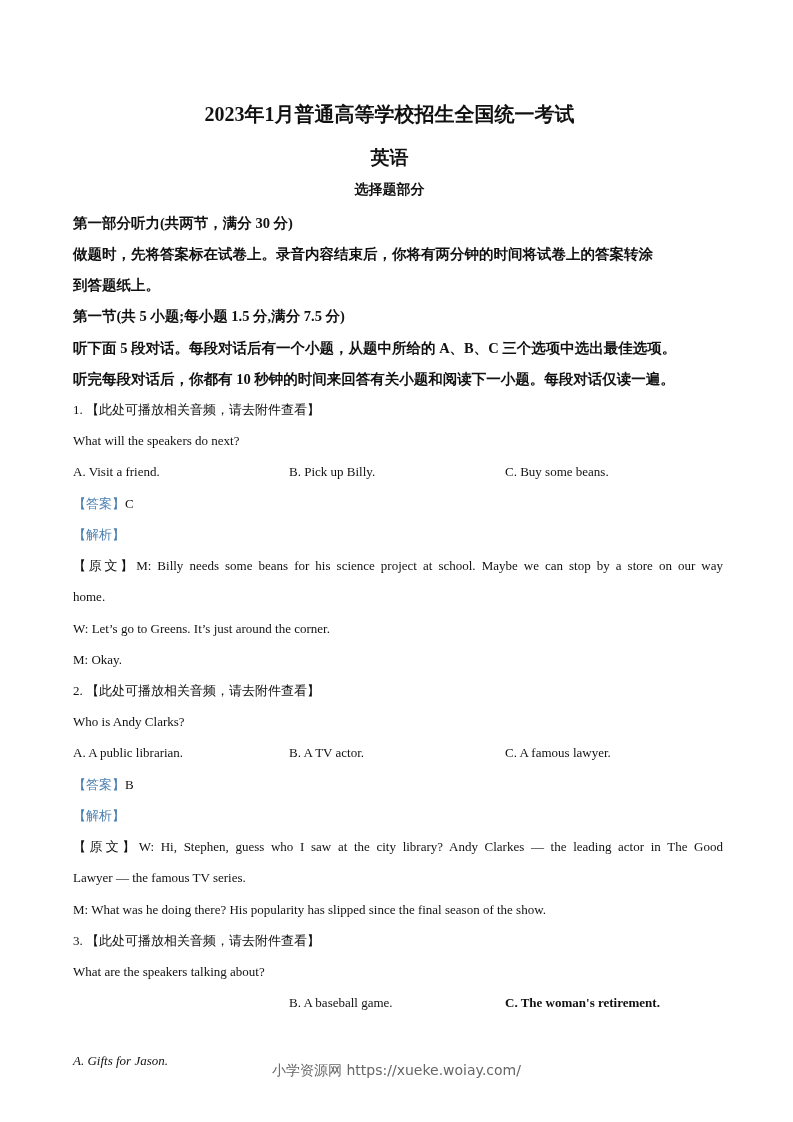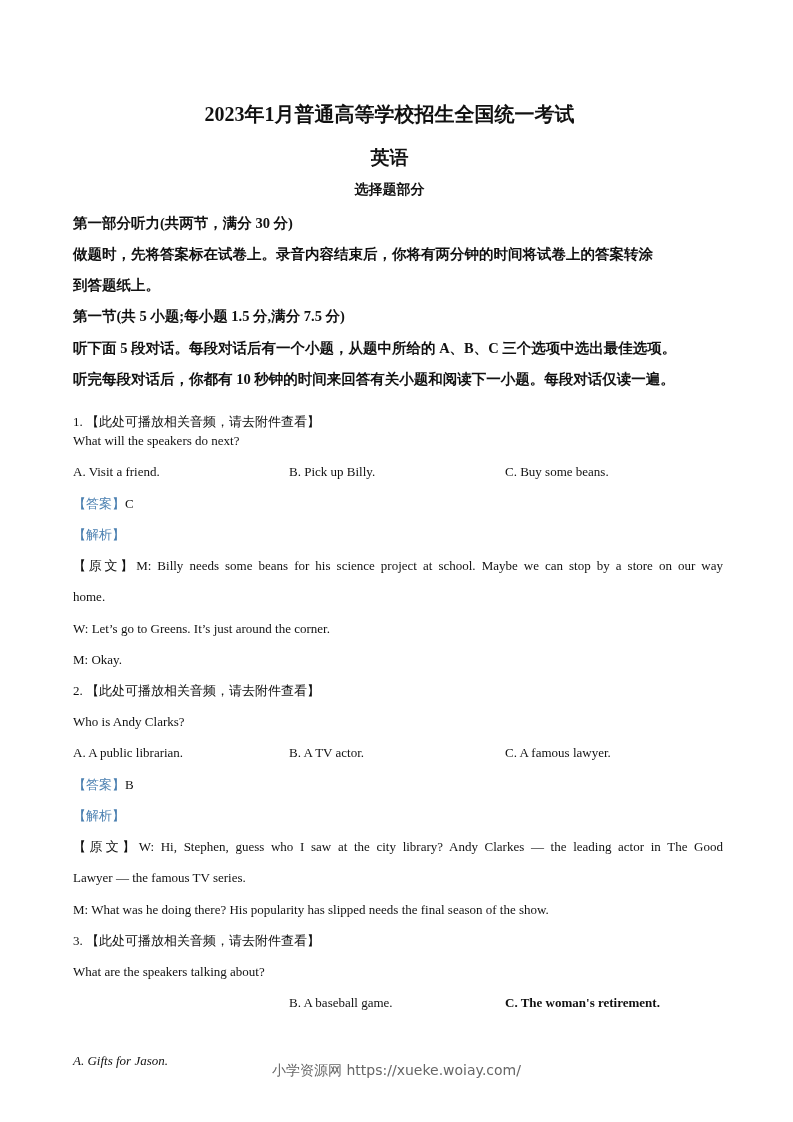--- a/index.html
+++ b/index.html
@@ -40,21 +40,21 @@
   <div class="title t2">英语</div>
   <div class="title t3">选择题部分</div>
 
   <div class="line bold" style="top:214px;">第一部分听力(共两节，满分 30 分)</div>
   <div class="line bold" style="top:245px;">做题时，先将答案标在试卷上。录音内容结束后，你将有两分钟的时间将试卷上的答案转涂</div>
   <div class="line bold" style="top:276px;">到答题纸上。</div>
   <div class="line bold" style="top:307px;">第一节(共 5 小题;每小题 1.5 分,满分 7.5 分)</div>
   <div class="line bold" style="top:339px;">听下面 5 段对话。每段对话后有一个小题，从题中所给的 A、B、C 三个选项中选出最佳选项。</div>
   <div class="line bold" style="top:370px;">听完每段对话后，你都有 10 秒钟的时间来回答有关小题和阅读下一小题。每段对话仅读一遍。</div>
 
-  <div class="line" style="top:401px;margin-top:12px;">1. 【此处可播放相关音频，请去附件查看】</div>
+  <div class="line" style="top:401px;">1. 【此处可播放相关音频，请去附件查看】</div>
   <div class="line" style="top:432px;">What will the speakers do next?</div>
   <div class="opt optA" style="top:463px;">A. Visit a friend.</div>
   <div class="opt optB" style="top:463px;">B. Pick up Billy.</div>
   <div class="opt optC" style="top:463px;">C. Buy some beans.</div>
   <div class="line" style="top:495px;">
     <span class="blue">【答案】</span><span>C</span>
   </div>
   <div class="line blue" style="top:526px;">【解析】</div>
   <div class="line justify" style="top:557px;">
     <span>【原文】</span><span>M: Billy needs some beans for his science project at school. Maybe we can stop by a store on our way</span>
@@ -69,21 +69,21 @@
   <div class="opt optB" style="top:744px;">B. A TV actor.</div>
   <div class="opt optC" style="top:744px;">C. A famous lawyer.</div>
   <div class="line" style="top:776px;">
     <span class="blue">【答案】</span><span>B</span>
   </div>
   <div class="line blue" style="top:807px;">【解析】</div>
   <div class="line justify" style="top:838px;">
     <span>【原文】</span><span>W: Hi, Stephen, guess who I saw at the city library? Andy Clarkes — the leading actor in The Good</span>
   </div>
   <div class="line" style="top:869px;">Lawyer — the famous TV series.</div>
-  <div class="line" style="top:901px;">M: What was he doing there? His popularity has slipped needs the final season of the show.</div>
+  <div class="line" style="top:901px;">M: What was he doing there? His popularity has slipped since the final season of the show.</div>
 
   <div class="line" style="top:932px;">3. 【此处可播放相关音频，请去附件查看】</div>
   <div class="line" style="top:963px;">What are the speakers talking about?</div>
   <div class="opt optA" style="top:1052px;font-style:italic;">A. Gifts for Jason.</div>
   <div class="opt optB" style="top:994px;">B. A baseball game.</div>
   <div class="opt optC" style="top:994px;font-weight:bold;">C. The woman's retirement.</div>
 
   <div class="footer">小学资源网 https://xueke.woiay.com/</div>
 </div>
 

